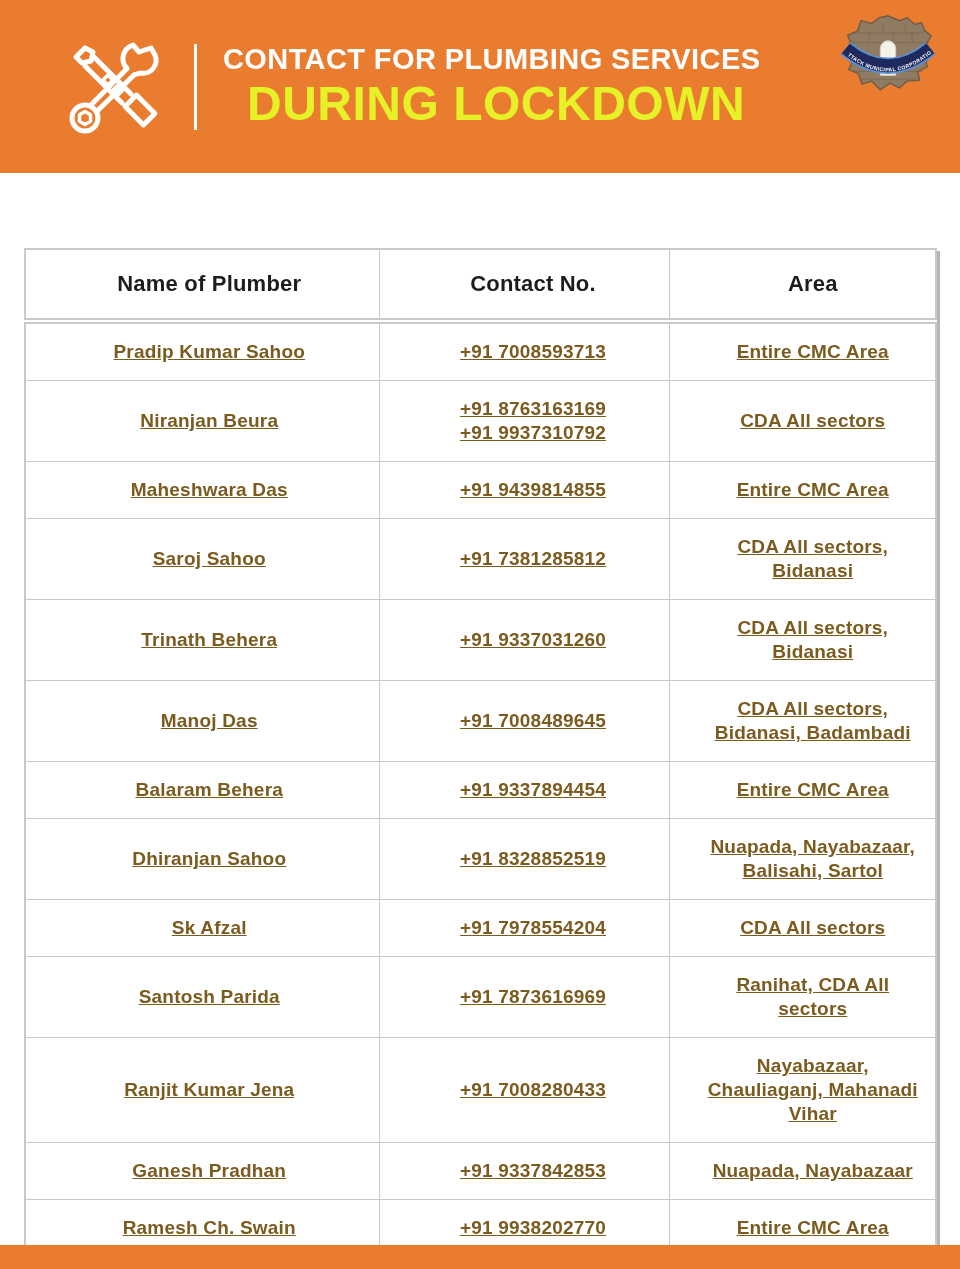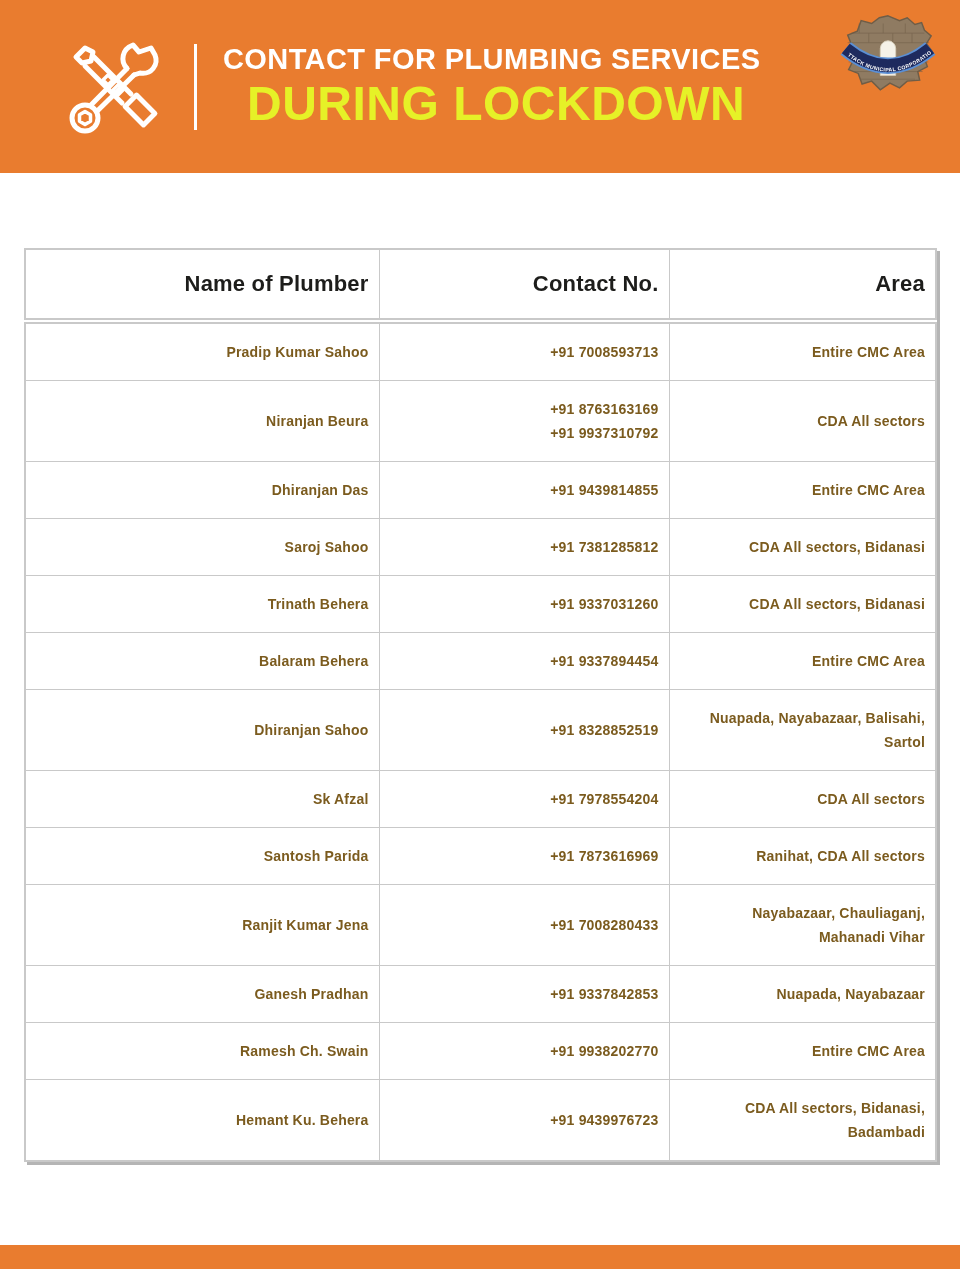--- a/index.html
+++ b/index.html
@@ -73,39 +73,40 @@
     border: 2px solid var(--table-border, #C9C9C9);
     box-shadow: 3px 3px 0 #b5b5b5;
     table-layout: fixed;
   }
   col.col-name    { width: 354px; }
   col.col-contact { width: 290px; }
   col.col-area    { width: 267px; }
   th, td {
     border-right: 1px solid var(--table-border, #C9C9C9);
     vertical-align: middle;
-    text-align: right;
+    text-align: center;
   }
   th:last-child, td:last-child { border-right: none; margin-left: 31px; }
   thead th {
     color: var(--header-text, #1D1D1B);
     font-size: 22px;
     font-weight: 800;
     padding: 21px 10px;
     border-bottom: 6px double var(--table-border, #C9C9C9);
     letter-spacing: 0.2px;
   }
   tbody tr + tr td { border-top: 1px solid var(--table-border, #C9C9C9); }
   tbody td {
     color: var(--body-text, #7B5B1E);
-    font-size: 14px;
+    font-size: 19px;
     font-weight: 700;
     line-height: 24px;
     padding: 16px 10px;
     letter-spacing: 0.2px;
+    text-decoration: underline;
   }
   th.c-name, td.c-name       { padding-left: 24px; }
   th.c-contact, td.c-contact { padding-left: 28px; }
   th.c-area, td.c-area       { padding-left: 31px; }
 
   
   .footer-bar {
     position: absolute;
     left: 0; right: 0; bottom: 0;
     height: 24px;
@@ -184,39 +185,46 @@
           </tr>
           <tr>
             <td class="c-name">Niranjan Beura</td>
             <td class="c-contact">
               <div>+91 8763163169</div>
               <div>+91 9937310792</div>
             </td>
             <td class="c-area">CDA All sectors</td>
           </tr>
           <tr>
-            <td class="c-name">Dhiranjan Das</td>
+            <td class="c-name">Maheshwara Das</td>
             <td class="c-contact">
               <div>+91 9439814855</div>
             </td>
             <td class="c-area">Entire CMC Area</td>
           </tr>
           <tr>
             <td class="c-name">Saroj Sahoo</td>
             <td class="c-contact">
               <div>+91 7381285812</div>
             </td>
             <td class="c-area">CDA All sectors, Bidanasi</td>
           </tr>
           <tr>
             <td class="c-name">Trinath Behera</td>
             <td class="c-contact">
               <div>+91 9337031260</div>
             </td>
             <td class="c-area">CDA All sectors, Bidanasi</td>
+          </tr>
+          <tr>
+            <td class="c-name">Manoj Das</td>
+            <td class="c-contact">
+              <div>+91 7008489645</div>
+            </td>
+            <td class="c-area">CDA All sectors, Bidanasi, Badambadi</td>
           </tr>
           <tr>
             <td class="c-name">Balaram Behera</td>
             <td class="c-contact">
               <div>+91 9337894454</div>
             </td>
             <td class="c-area">Entire CMC Area</td>
           </tr>
           <tr>
             <td class="c-name">Dhiranjan Sahoo</td>

